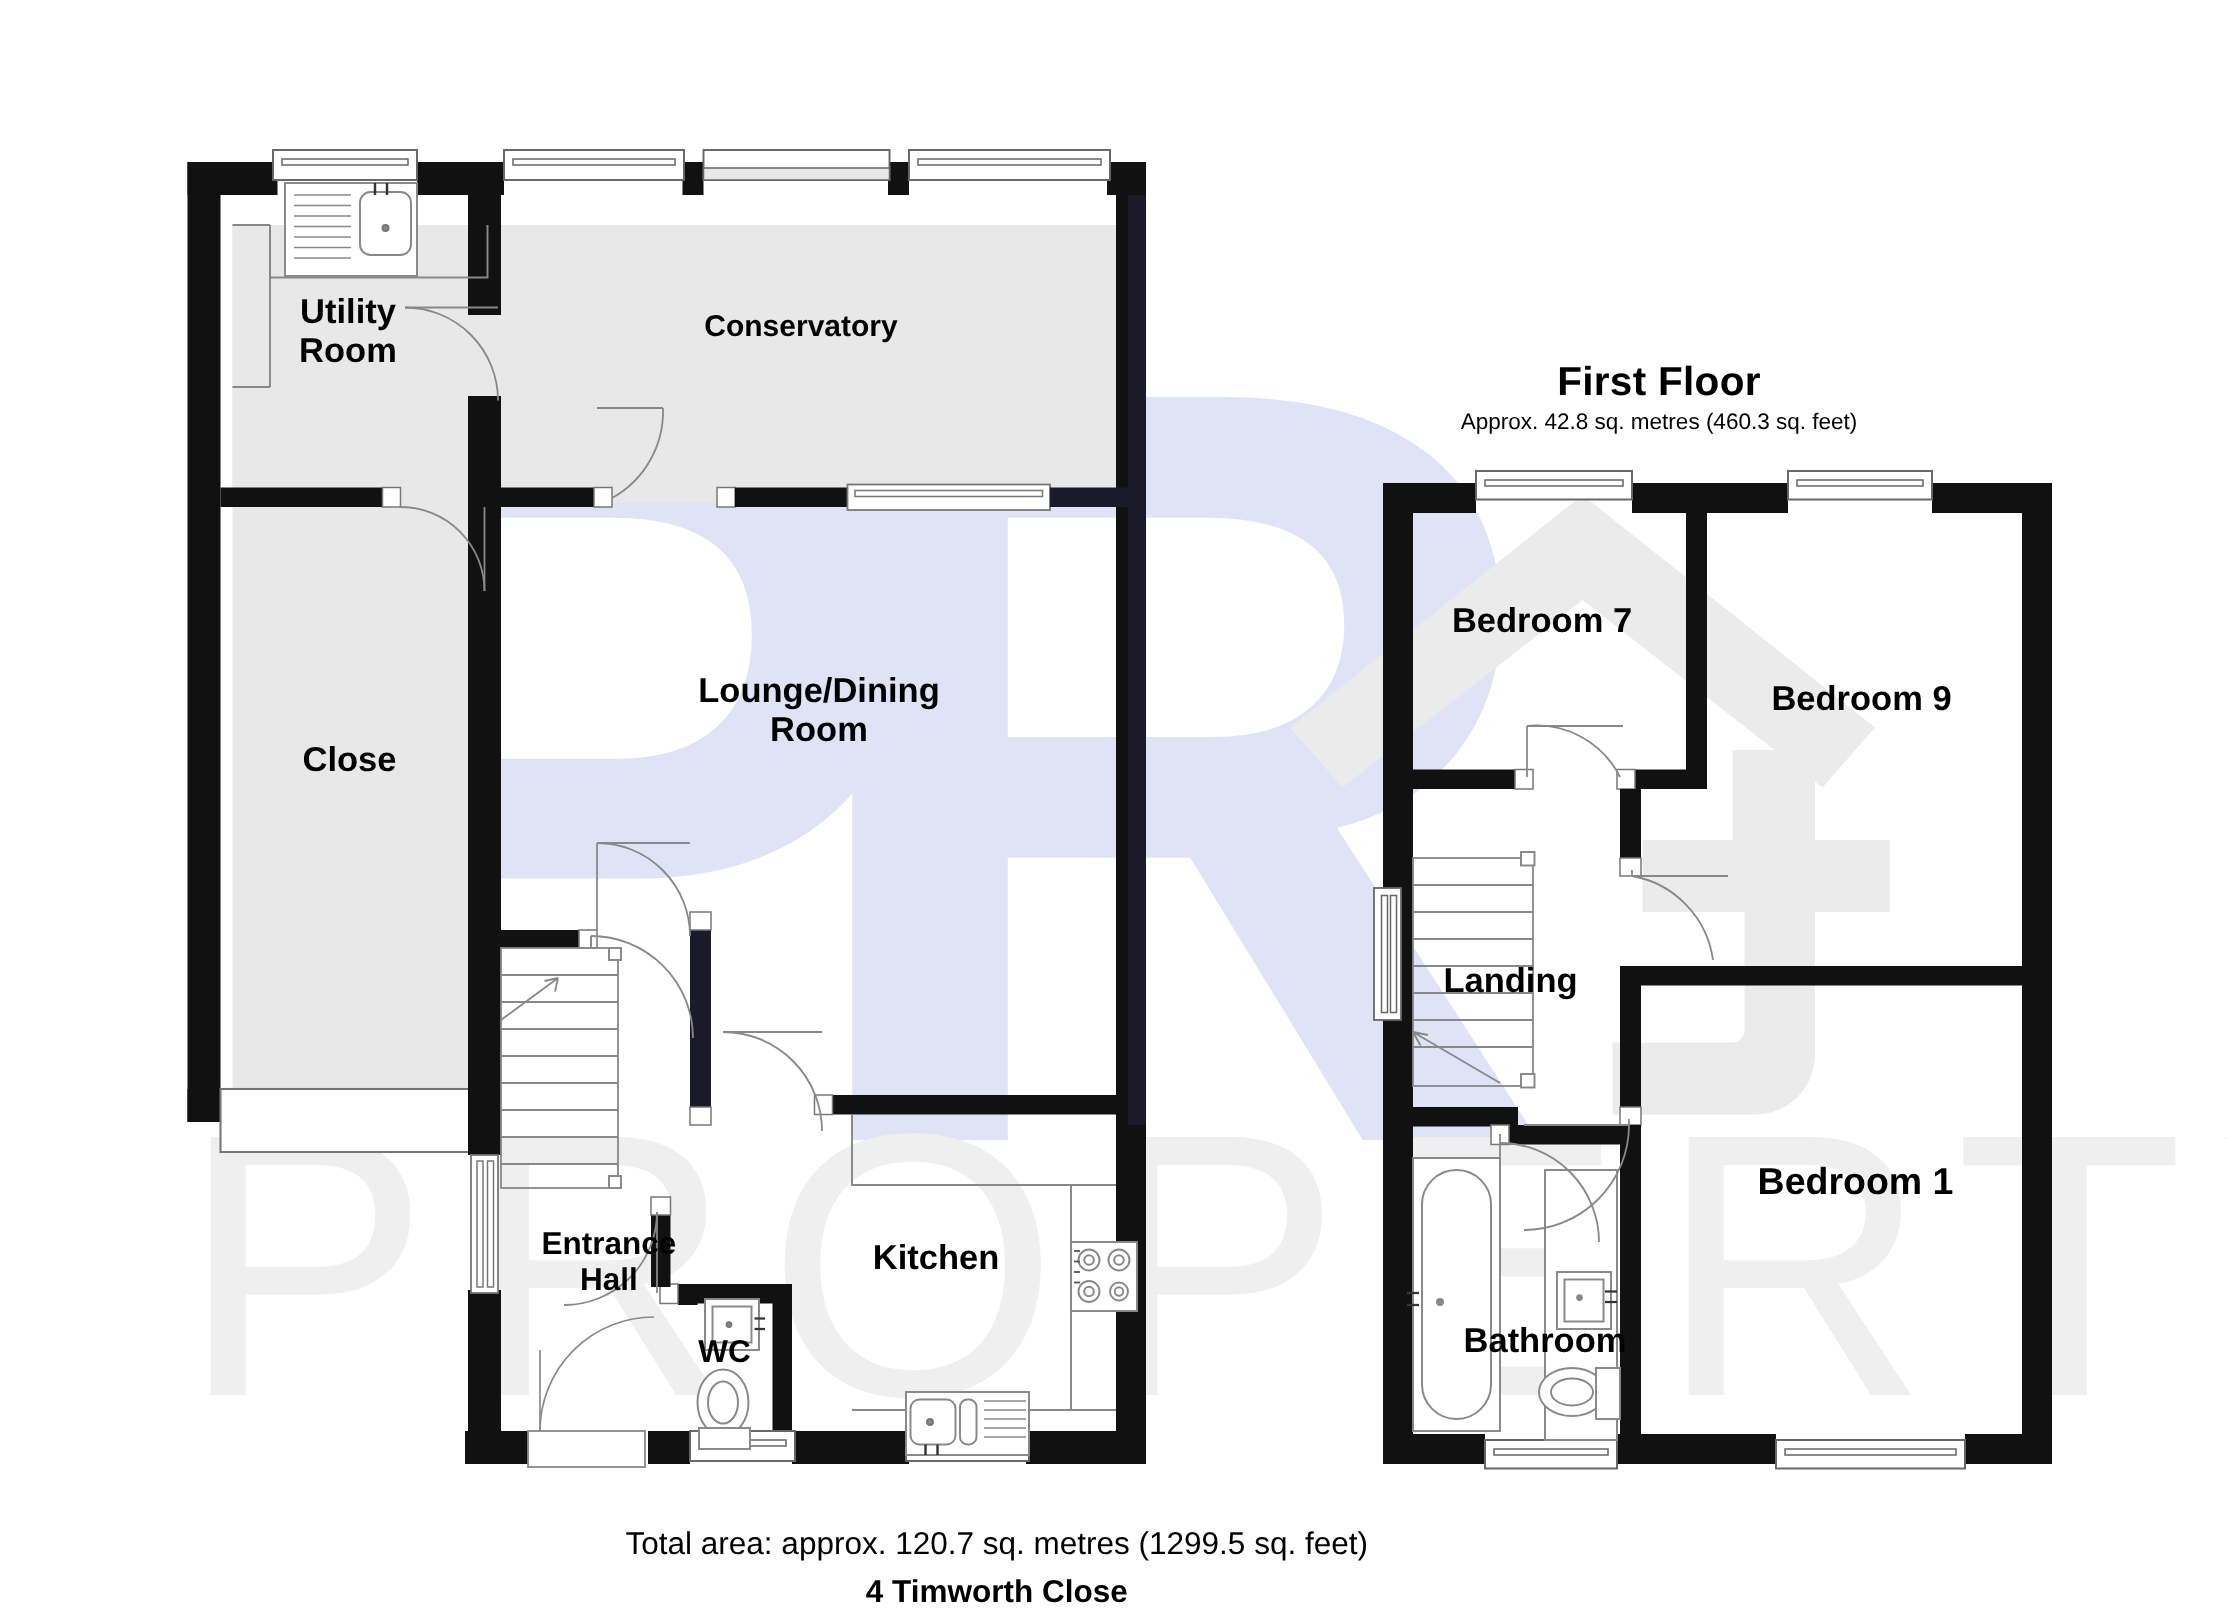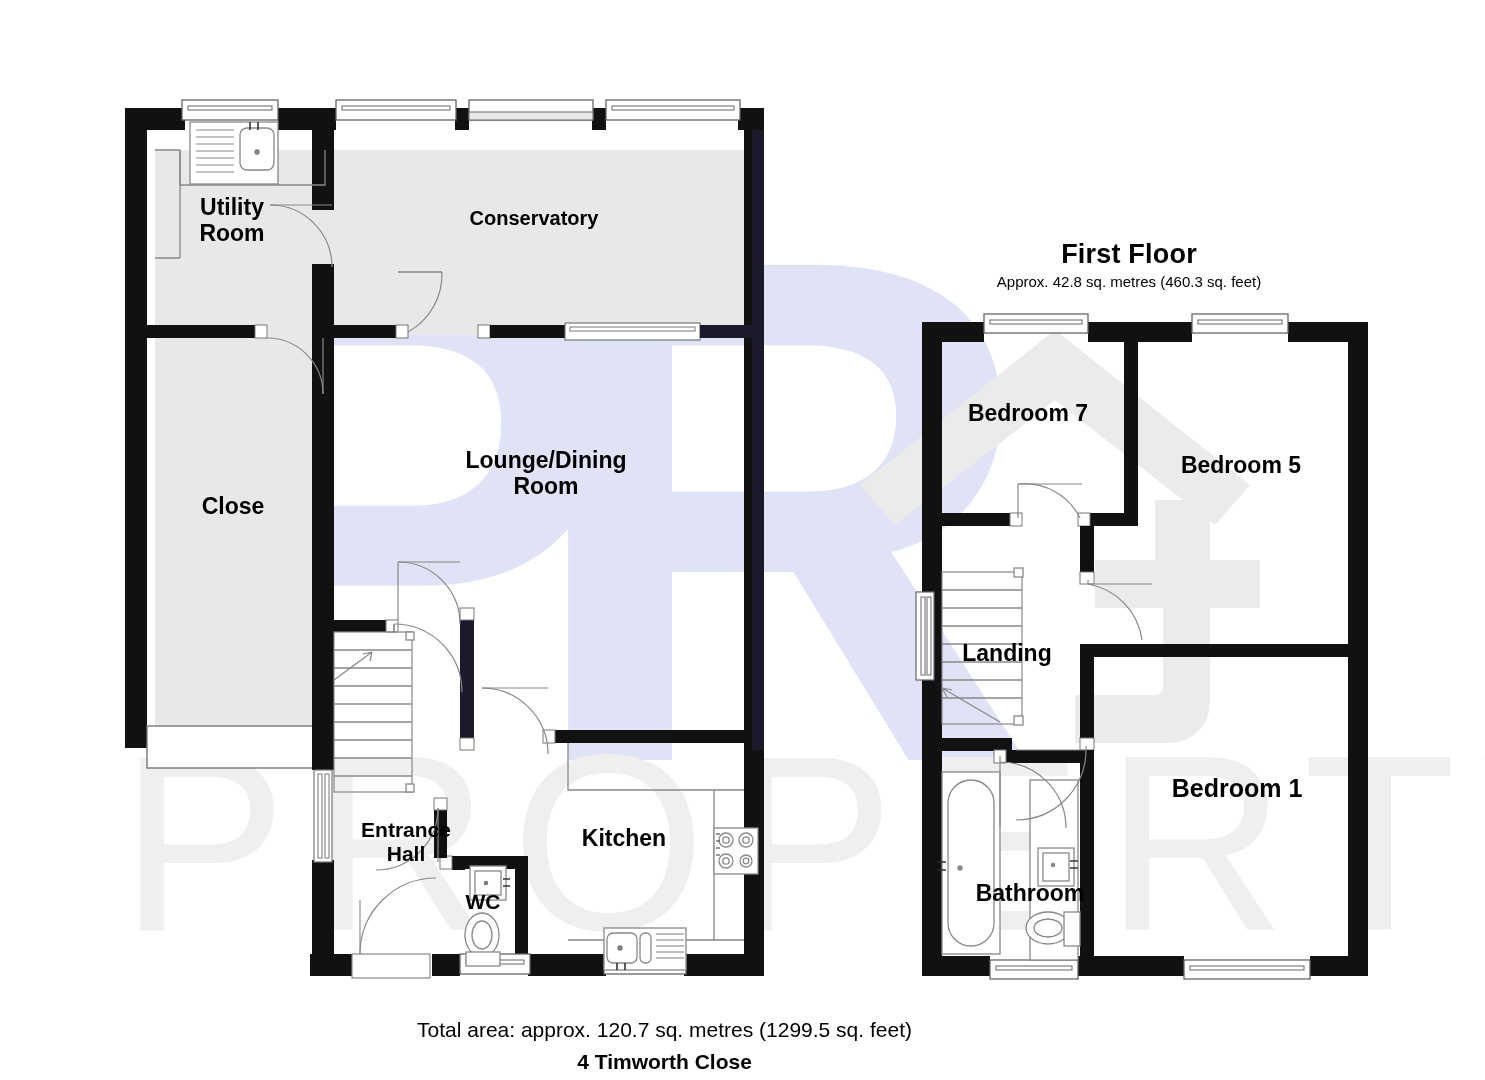--- a/index.html
+++ b/index.html
@@ -9,21 +9,21 @@
     color:#000;
   }
   .stage{position:absolute;left:0;top:0;width:1485px;height:1080px;}
   svg.plan{position:absolute;left:0;top:0;width:1485px;height:1080px;}
 
   .hdr{position:absolute;text-align:center;}
   .hdr .t{font-size:27px;font-weight:bold;letter-spacing:.2px;line-height:1.1;}
   .hdr .s{font-size:15px;font-weight:normal;margin-top:4px;line-height:1.1;}
 
   #gf-head{left:180px;top:22px;width:560px;}
-  #ff-head{left:919px;top:240px;width:420px;}
+  #ff-head{left:896px;top:240px;width:420px;}
 
   .footer{position:absolute;left:0;width:1329px;text-align:center;}
   #total-area{top:1018px;font-size:21px;}
   #address{top:1050px;font-size:21px;font-weight:bold;}
 
   .rl{position:absolute;font-weight:bold;text-align:center;line-height:1.12;
       white-space:pre-line;}
 </style>
 </head>
 <body>
@@ -362,21 +362,21 @@
   <div class="rl" id="lbl-conservatory" style="left:414px;top:207px;width:240px;font-size:20px;">Conservatory</div>
   <div class="rl" id="lbl-garage" style="left:153px;top:494px;width:160px;font-size:23px;">Close</div>
   <div class="rl" id="lbl-lounge" style="left:426px;top:448px;width:240px;font-size:23px;">Lounge/Dining
 Room</div>
   <div class="rl" id="lbl-entrance" style="left:326px;top:818px;width:160px;font-size:21px;text-align:center;">Entrance
 Hall</div>
   <div class="rl" id="lbl-wc" style="left:443px;top:890px;width:80px;font-size:21px;">WC</div>
   <div class="rl" id="lbl-kitchen" style="left:544px;top:826px;width:160px;font-size:23px;">Kitchen</div>
 
   <div class="rl" id="lbl-bed3" style="left:938px;top:401px;width:180px;font-size:23px;">Bedroom 7</div>
-  <div class="rl" id="lbl-bed2" style="left:1151px;top:453px;width:180px;font-size:23px;">Bedroom 5</div>
+  <div class="rl" id="lbl-bed2" style="left:1151px;top:453px;width:180px;font-size:23px;">Bedroom 9</div>
   <div class="rl" id="lbl-landing" style="left:937px;top:641px;width:140px;font-size:23px;">Landing</div>
   <div class="rl" id="lbl-bed1" style="left:1147px;top:774px;width:180px;font-size:25px;">Bedroom 1</div>
   <div class="rl" id="lbl-bathroom" style="left:950px;top:881px;width:160px;font-size:23px;">Bathroom</div>
 
   <div class="footer" id="total-area">Total area: approx. 120.7 sq. metres (1299.5 sq. feet)</div>
   <div class="footer" id="address">4 Timworth Close</div>
 
 </div>
 
 </body></html>

